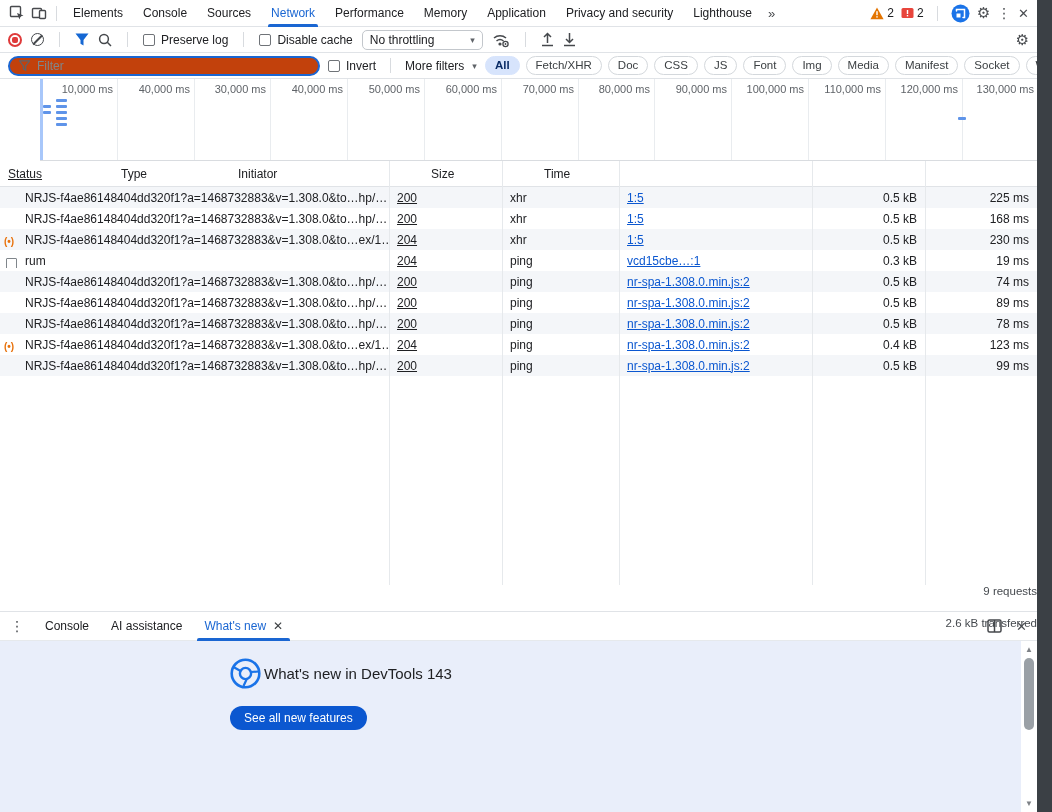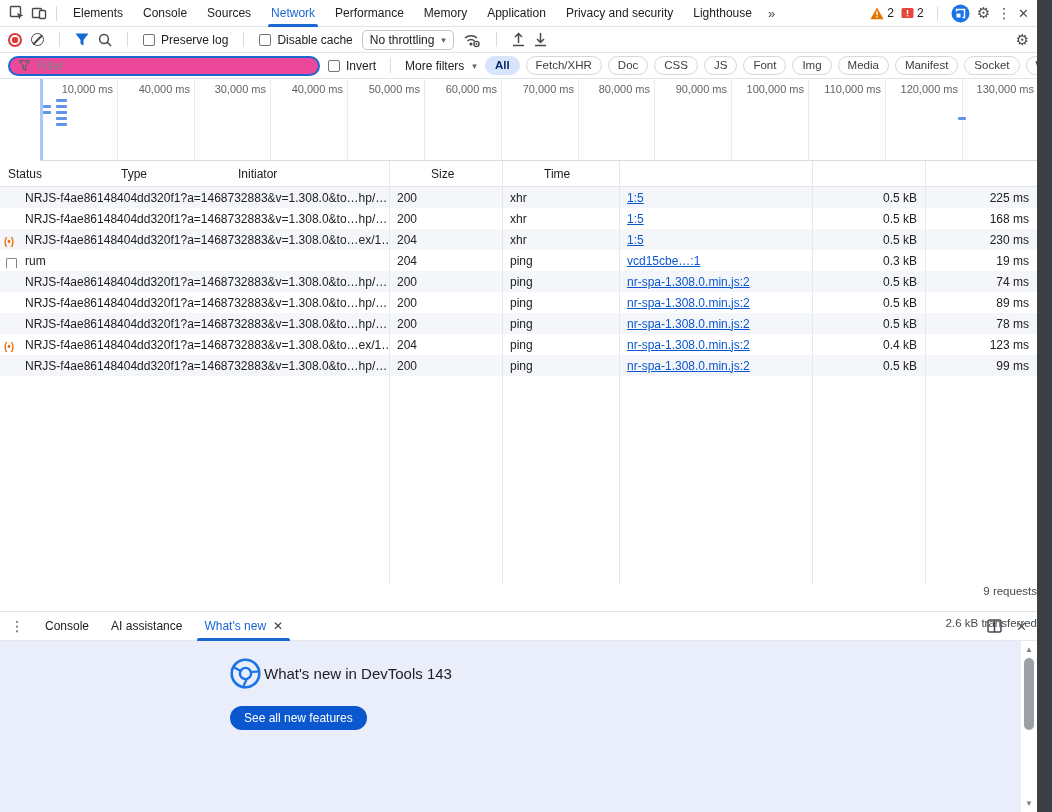--- a/index.html
+++ b/index.html
@@ -25,50 +25,50 @@
   .glyph-close { font-size:13px; color:#494c50; }
 
   
   .toolbar { display:flex; align-items:center; height:26px; border-bottom:1px solid #e0e3e7; padding:0 8px; gap:9px; }
   .icon-rec { width:14px; height:14px; border:2px solid #df3a3a; border-radius:50%; position:relative; flex:none; }
   .icon-rec::after { content:""; position:absolute; left:2px; top:2px; width:6px; height:6px; background:#df3a3a; border-radius:2px; }
   .icon-block { width:13px; height:13px; border:1.5px solid #45484c; border-radius:50%; position:relative; flex:none; }
   .icon-block::after { content:""; position:absolute; left:-1px; top:4.6px; width:13px; height:1.5px; background:#45484c; transform:rotate(-45deg); }
   .cb { width:12px; height:12px; border:1px solid #6f7378; border-radius:2px; background:#fff; flex:none; }
   .cb-group { display:flex; align-items:center; gap:6px; white-space:nowrap; }
-  .select { display:flex; align-items:center; justify-content:space-between; width:92px; height:20px;
+  .select { display:flex; align-items:center; justify-content:space-between; width:121px; height:20px;
             border:1px solid #c3c7cc; border-radius:5px; padding:0 7px; background:#fff; white-space:nowrap; }
   .select .arrow { color:#5f6368; font-size:9px; margin-left:6px; }
   .toolbar-gear { margin-left:auto; }
 
   
   .filterbar { display:flex; align-items:center; height:26px; border-bottom:1px solid #e0e3e7; padding:0 8px; gap:8px; }
   .filter-pill { display:flex; align-items:center; gap:7px; width:312px; height:20px; border:2px solid #1a66d2;
-                 border-radius:11px; padding:0 9px; background:#ec4899; flex:none; }
+                 border-radius:11px; padding:0 9px; background:#c2410c; flex:none; }
   .filter-pill input { border:none; outline:none; width:100%; font:inherit; color:#202124; background:transparent; }
   .filter-pill input::placeholder { color:#80868b; }
   .chips { display:flex; align-items:center; gap:6px; }
   .chip { height:19px; line-height:17px; padding:0 9px; border:1px solid #d4d8dc; border-radius:10px; background:#fff;
           color:#3c4043; font-size:11.5px; white-space:nowrap; }
   .chip.selected { background:#d7e4fc; border-color:#d7e4fc; color:#0a2c66; font-weight:700; }
 
   
   .overview { position:relative; height:82px; border-bottom:1px solid #d9dce0; overflow:hidden; background:#fff;margin-left:40px; }
   .gridline { position:absolute; top:0; bottom:0; width:1px; background:#e9ecef; }
   .tick-label { position:absolute; top:4px; font-size:11px; color:#5f6368; white-space:nowrap; transform:translateX(-100%); }
   .tick-label.last { transform:none; }
   .ov-bar { position:absolute; background:#5f94e9; border-radius:1px; }
   .ov-handle { position:absolute; top:0; bottom:0; width:3px; background:#a8c7fa; }
 
   
   .table-area { position:relative; height:424px; background:#fff; }
   .colsep { position:absolute; top:0; bottom:0; width:1px; background:#e6e9ec; }
   .thead { display:flex; height:26px; align-items:center; border-bottom:1px solid #e0e3e7; background:#fff; }
   .th { padding-left:8px; white-space:nowrap; color:#202124; }
-  .c0{width:389px;} .c1{width:113px;} .c2{width:117px;} .c3{width:193px;} .c4{width:113px;} .c5{width:112px;}
+  .c0{width:389px;} .c1{width:113px;text-decoration:underline;} .c2{width:117px;} .c3{width:193px;} .c4{width:113px;} .c5{width:112px;}
   .row { display:flex; height:21px; align-items:center; background:#fff; }
   .row.shaded { background:#f4f6f9; }
   .cell { padding-left:8px; white-space:nowrap; overflow:hidden; }
   .cell.name { padding-left:25px; position:relative; }
   .row-icon-fetch { position:absolute; left:4px; top:3px; color:#e8710a; font-size:10px; font-weight:700; }
   .row-icon-file { position:absolute; left:6px; top:4px; width:11px; height:12px; border:1.3px solid #80868b; border-radius:1px; }
   .cell.num { display:flex; justify-content:flex-end; padding-right:8px; padding-left:0; }
   .init-link { color:#0b57d0; text-decoration:underline; }
 
   

